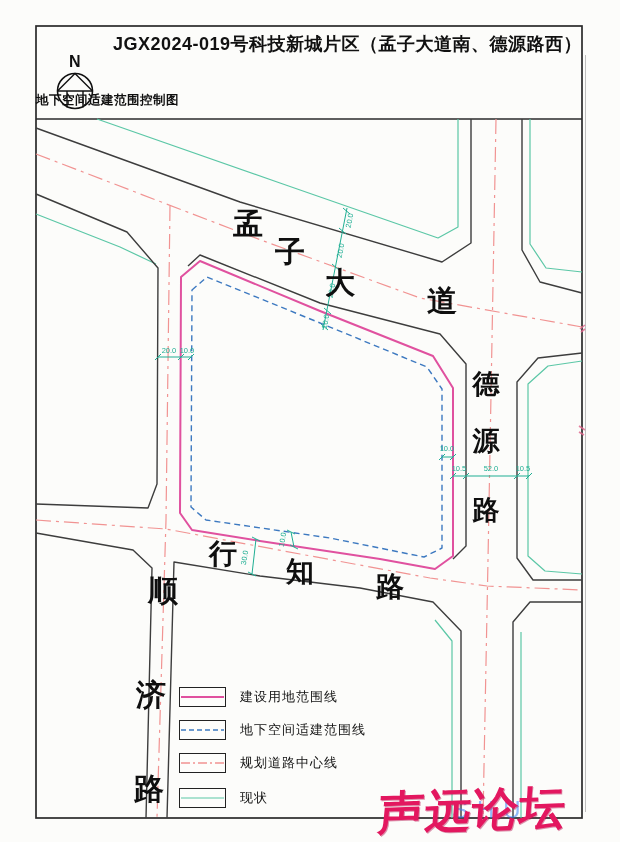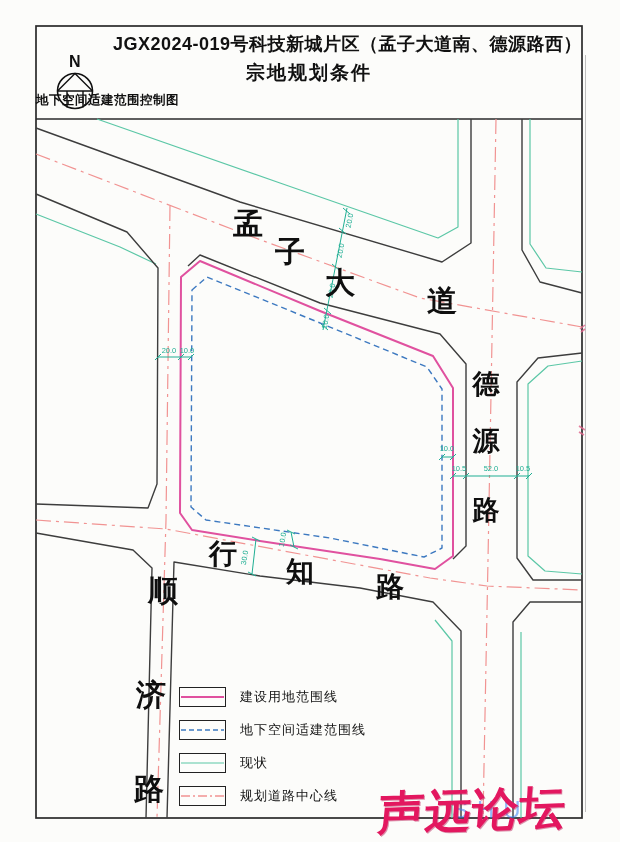--- a/index.html
+++ b/index.html
@@ -166,54 +166,53 @@
       <text class="roadchar rc30" x="149" y="799" text-anchor="middle">路</text>
     </g>
 
     <g>
       <path class="artifact" d="M 580,329 l 5,-4 m -4,7 l 4,-3"></path>
       <path class="artifact" d="M 579,426 l 6,4 m -6,2 l 5,3"></path>
     </g>
   </svg>
 
   <div class="title1">JGX2024-019号科技新城片区（孟子大道南、德源路西）</div>
-  <div class="title2">宗地规划条件</div>
   <div class="subtitle">地下空间适建范围控制图</div>
 
   <div class="legend">
     <div class="legend-row">
       <span class="swatch">
         <svg width="45" height="18">
             <line x1="1" y1="9" x2="44" y2="9" stroke-width="1.8" stroke="#e0519f"></line>
           </svg>
       </span>
       <span class="legend-label">建设用地范围线</span>
     </div>
     <div class="legend-row">
       <span class="swatch">
         <svg width="45" height="18">
             <line x1="1" y1="9" x2="44" y2="9" stroke-width="1.6" stroke-dasharray="5 3" stroke="#3d79c0"></line>
           </svg>
       </span>
       <span class="legend-label">地下空间适建范围线</span>
     </div>
+    <div class="legend-row gap-lg">
+      <span class="swatch">
+        <svg width="45" height="18">
+            <line x1="1" y1="9" x2="44" y2="9" stroke-width="1.3" stroke-dasharray="9 3 2 3" stroke="#f19392"></line>
+          </svg>
+      </span>
+      <span class="legend-label">规划道路中心线</span>
+    </div>
     <div class="legend-row">
       <span class="swatch">
         <svg width="45" height="18">
             <line x1="1" y1="9" x2="44" y2="9" stroke-width="1.2" stroke="#5bc7a6"></line>
           </svg>
       </span>
       <span class="legend-label">现状</span>
-    </div>
-    <div class="legend-row gap-lg">
-      <span class="swatch">
-        <svg width="45" height="18">
-            <line x1="1" y1="9" x2="44" y2="9" stroke-width="1.3" stroke-dasharray="9 3 2 3" stroke="#f19392"></line>
-          </svg>
-      </span>
-      <span class="legend-label">规划道路中心线</span>
     </div>
   </div>
 
   <div class="ghost">SHU</div>
   <div class="watermark">声远论坛</div>
 
 </div>
 
 </body></html>

